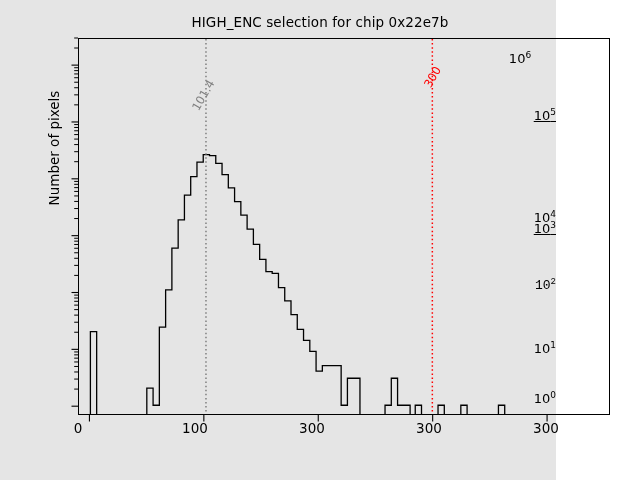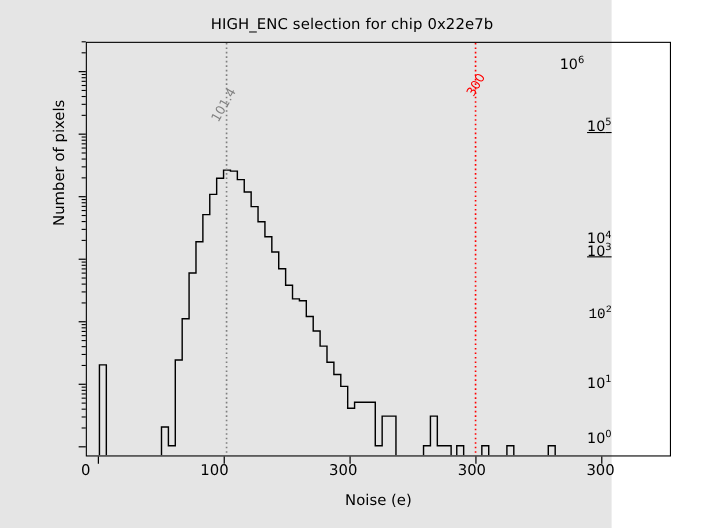--- a/index.html
+++ b/index.html
@@ -47,21 +47,20 @@
 </style>
 </head>
 <body>
 
 <div id="fig">
 
   <div id="title">HIGH_ENC selection for chip 0x22e7b</div>
 
   <div id="ylabel">Number of pixels</div>
 
-  <div id="xlabel">Noise (e)</div>
 
   <div class="ytick-label" style="top:390px;width:72px;">10<sup>0</sup></div>
   <div class="ytick-label" style="top:340px;width:72px;">10<sup>1</sup></div>
   <div class="ytick-label" style="top:277px;width:72px;font-family:Liberation Mono, monospace;">10<sup>2</sup></div>
   <div class="ytick-label" style="top:220px;width:72px;text-decoration:underline;">10<sup>3</sup></div>
   <div class="ytick-label" style="top:163px;width:72px;margin-top:46px;">10<sup>4</sup></div>
   <div class="ytick-label" style="top:107px;width:72px;text-decoration:underline;">10<sup>5</sup></div>
   <div class="ytick-label" style="top:50px;width:72px;text-align:center;">10<sup>6</sup></div>
 
   <div class="xtick-label" style="left:48px;">0</div>

